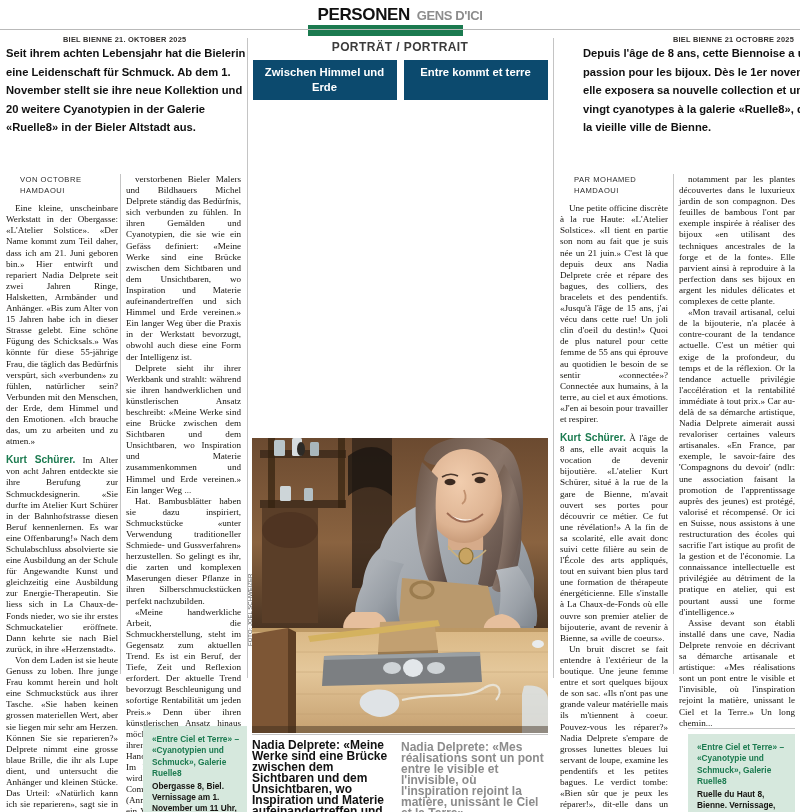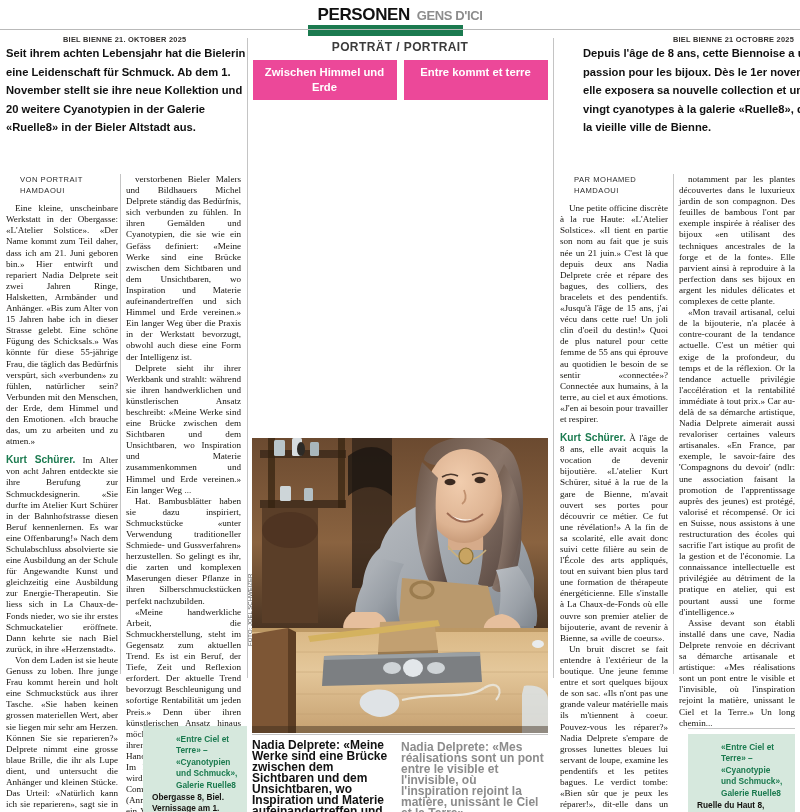--- a/index.html
+++ b/index.html
@@ -106,21 +106,21 @@
     color: #1b7a4f;
     letter-spacing: -1px;
   }
   .subbars {
     display: flex;
     gap: 7px;
     margin-top: 6px;
     justify-content: center;
   }
   .subbar {
-    background: #ec4899;
+    background: #0c4a6e;
     color: #ffffff;
     font-family: "Liberation Sans", sans-serif;
     font-weight: bold;
     font-size: 11.3px;
     line-height: 14.5px;
     padding: 5px 6px 6px;
     width: 144px;
     text-align: center;
   }
 
@@ -198,21 +198,20 @@
     font-family: "Liberation Sans", sans-serif;
     font-size: 8.3px;
     line-height: 11.4px;
     font-weight: bold;
     color: #14120f;
   }
   .infobox .ib-head {
     color: #1b7a4f;
     display: block;
     margin-bottom: 1px;
-    margin-left: 24px;
   }
   .ib-de { left: 143px; top: 692px; width: 104px; }
   .ib-fr { left: 688px; top: 700px; width: 107px; }
 
   
   .hrule {
     position: absolute;
     height: 1px; background: #c4c4c4;
   }
 </style>
@@ -243,21 +242,21 @@
 
   <div class="titleblock">
     <div class="kicker">PORTRÄT / PORTRAIT</div>
     <div class="subbars">
       <div class="subbar">Zwischen Himmel und Erde</div>
       <div class="subbar">Entre kommt et terre</div>
     </div>
   </div>
 
   <div class="col" style="left:6px; top:140px; width:112px;">
-    <p class="byline">VON PORTRAIT HAMDAOUI</p>
+    <p class="byline">VON OCTOBRE HAMDAOUI</p>
     <p class="first">Eine kleine, unscheinbare Werkstatt in der Obergasse: «L'Atelier Solstice». «Der Name kommt zum Teil daher, dass ich am 21. Juni geboren bin.» Hier entwirft und repariert Nadia Delprete seit zwei Jahren Ringe, Halsketten, Armbänder und Anhänger. «Bis zum Alter von 15 Jahren habe ich in dieser Strasse gelebt. Eine schöne Fügung des Schicksals.» Was könnte für diese 55-jährige Frau, die täglich das Bedürfnis verspürt, sich «verbunden» zu fühlen, natürlicher sein? Verbunden mit den Menschen, der Erde, dem Himmel und den Emotionen. «Ich brauche das, um zu arbeiten und zu atmen.»</p>
     <p class="runin-wrap"><span class="runin">Kurt Schürer.</span> <span>Im Alter von acht Jahren entdeckte sie ihre Berufung zur Schmuckdesignerin. «Sie durfte im Atelier Kurt Schürer in der Bahnhofstrasse diesen Beruf kennenlernen. Es war eine Offenbarung!» Nach dem Schulabschluss absolvierte sie eine Ausbildung an der Schule für Angewandte Kunst und gleichzeitig eine Ausbildung zur Energie-Therapeutin. Sie liess sich in La Chaux-de-Fonds nieder, wo sie ihr erstes Schmuckatelier eröffnete. Dann kehrte sie nach Biel zurück, in ihre «Herzenstadt».</span></p>
     <p>Von dem Laden ist sie heute Genuss zu loben. Ihre junge Frau kommt herein und holt eine Schmuckstück aus ihrer Tasche. «Sie haben keinen grossen materiellen Wert, aber sie liegen mir sehr am Herzen. Können Sie sie reparieren?» Delprete nimmt eine grosse blaue Brille, die ihr als Lupe dient, und untersucht die Anhänger und kleinen Stücke. Das Urteil: «Natürlich kann ich sie reparieren», sagt sie in einem makellosen Deutschschweizer Dialekt. Andere Kundinnen und Kunden wenden sich regelmässig an sie, nachdem sie ihre Arbeit im Internet entdeckt haben (atelier-solstice.ch).</p>
 
   </div>
 
   <div class="col" style="left:126px; top:140px; width:115px;">
     <p class="first">verstorbenen Bieler Malers und Bildhauers Michel Delprete ständig das Bedürfnis, sich verbunden zu fühlen. In ihren Gemälden und Cyanotypien, die sie wie ein Gefäss definiert: «Meine Werke sind eine Brücke zwischen dem Sichtbaren und dem Unsichtbaren, wo Inspiration und Materie aufeinandertreffen und sich Himmel und Erde vereinen.» Ein langer Weg über die Praxis in der Werkstatt bevorzugt, obwohl auch diese eine Form der Intelligenz ist.</p>
     <p>Delprete sieht ihr ihrer Werkbank und strahlt: während sie ihren handwerklichen und künstlerischen Ansatz beschreibt: «Meine Werke sind eine Brücke zwischen dem Sichtbaren und dem Unsichtbaren, wo Inspiration und Materie zusammenkommen und Himmel und Erde vereinen.» Ein langer Weg ...</p>
     <p>Hat. Bambusblätter haben sie dazu inspiriert, Schmuckstücke «unter Verwendung traditioneller Schmiede- und Gussverfahren» herzustellen. So gelingt es ihr, die zarten und komplexen Maserungen dieser Pflanze in ihren Silberschmuckstücken perfekt nachzubilden.</p>

